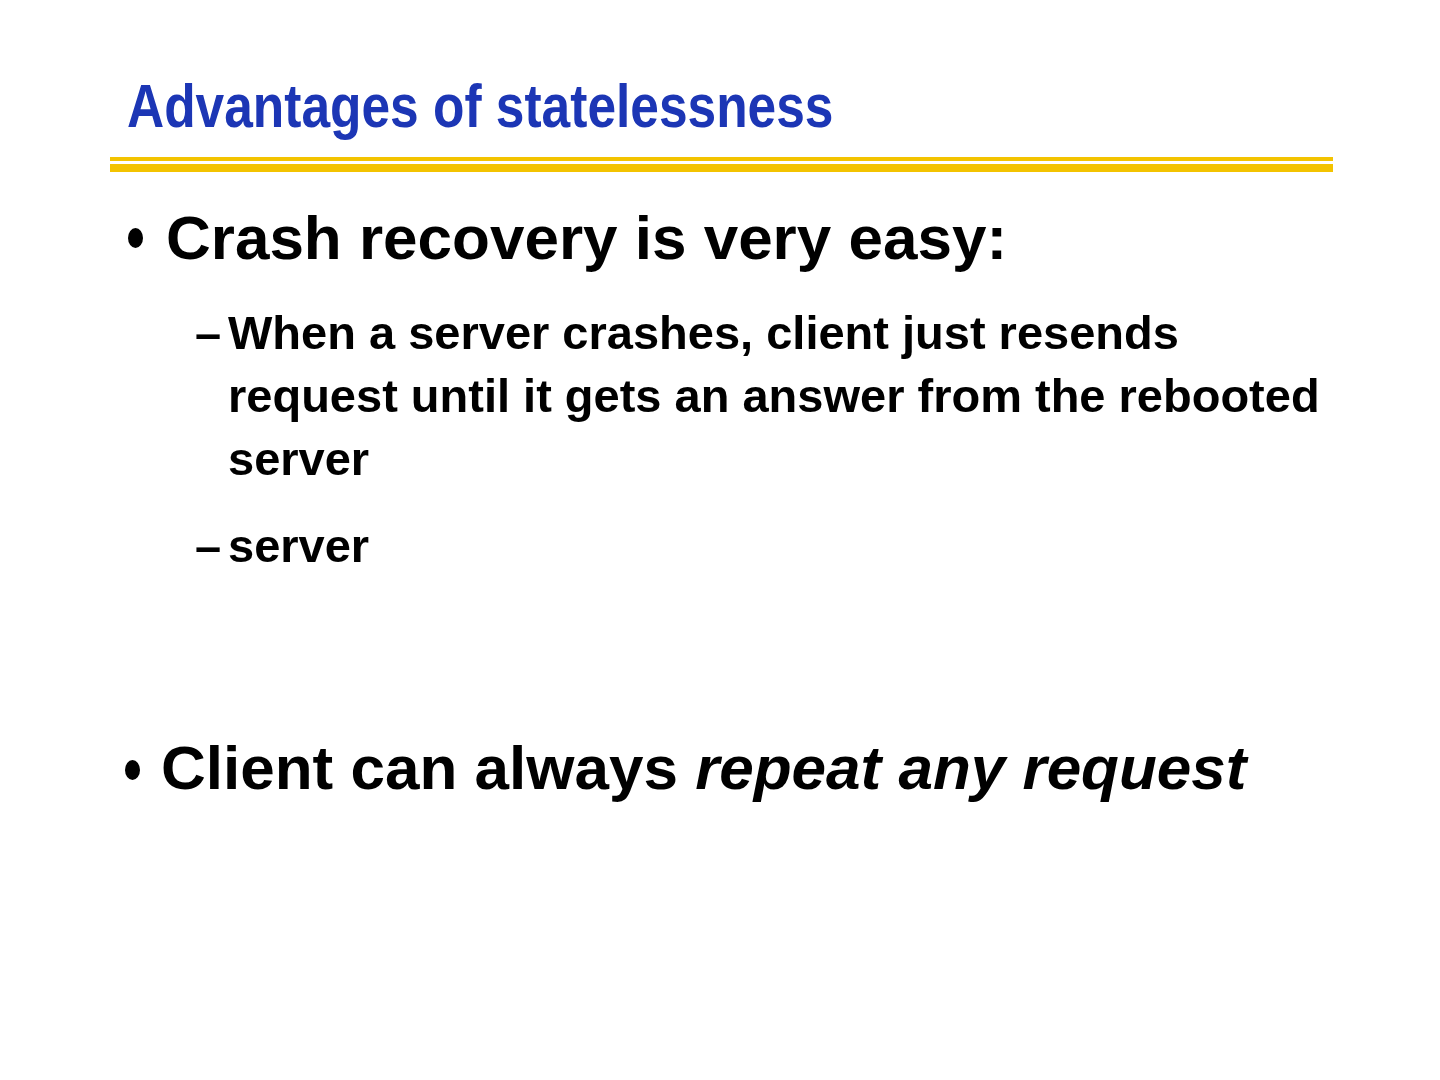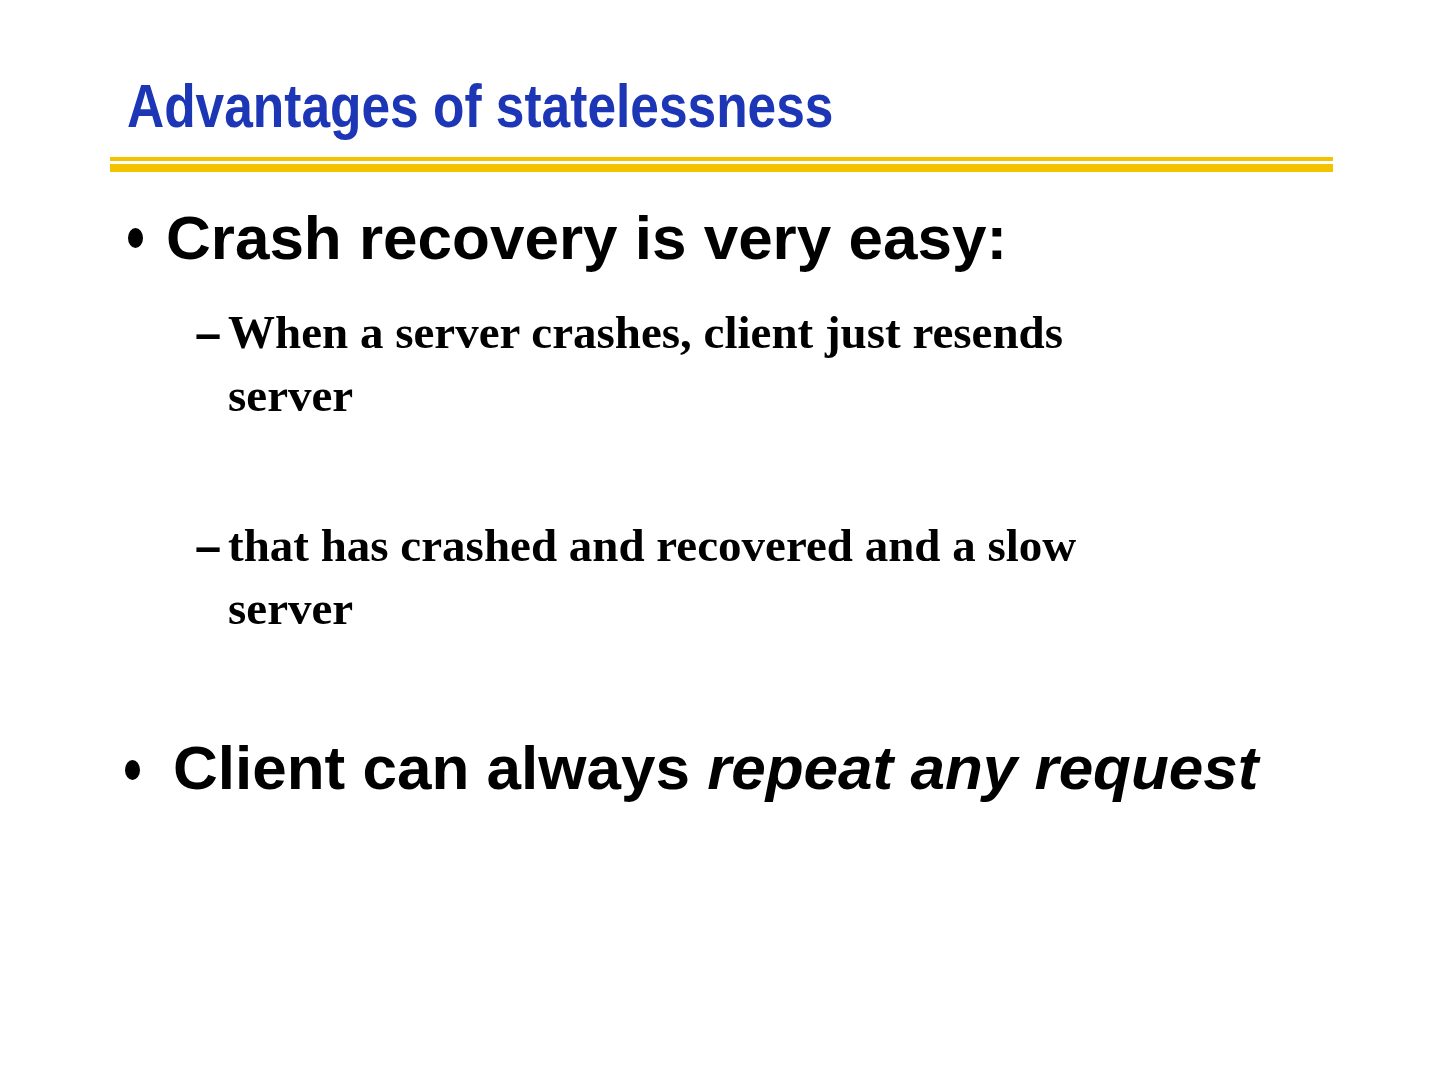--- a/index.html
+++ b/index.html
@@ -49,39 +49,39 @@
   #dot2 { left: 125px; top: 760px; }
 
   .main-text {
     position: absolute;
     font-size: 62px;
     font-weight: bold;
     line-height: 1.0;
     white-space: nowrap;
   }
   #b1 { left: 166px; top: 207px; }
-  #b2 { left: 173px; top: 737px; }
+  #b2 { left: 161px; top: 737px; }
   .ital { font-style: italic; }
 
   .sub {
     position: absolute;
     left: 195px;
     font-size: 47px;
     font-weight: bold;
     line-height: 63px;
     white-space: nowrap;
   }
   #sub1 { top: 301px; }
   #sub2 { top: 514px; }
   .dash {
     position: absolute;
     left: 0;
     top: 0;
   }
-  .sub-lines { margin-left: 33px; font-family: Liberation Serif, serif; }
+  .sub-lines { margin-left: 33px; }
   .line { display: block; }
 </style>
 </head>
 <body>
 
 <div class="slide">
 
   <div class="title">Advantages of statelessness</div>
 
   <div class="rule">
@@ -90,28 +90,28 @@
     <div class="rule-thick"></div>
   </div>
 
   <span class="dot" id="dot1"></span>
   <div class="main-text" id="b1">Crash recovery is very easy:</div>
 
   <div class="sub" id="sub1">
     <span class="dash">–</span>
     <div class="sub-lines">
       <span class="line">When a server crashes, client just resends</span>
+      <span class="line">request until it gets an answer from the rebooted</span>
       <span class="line">server</span>
     </div>
   </div>
 
   <div class="sub" id="sub2">
     <span class="dash">–</span>
     <div class="sub-lines">
-      <span class="line">that has crashed and recovered and a slow</span>
       <span class="line">server</span>
     </div>
   </div>
 
   <span class="dot" id="dot2"></span>
   <div class="main-text" id="b2"><span>Client can always </span><span class="ital">repeat any request</span></div>
 
 </div>
 
 </body></html>

